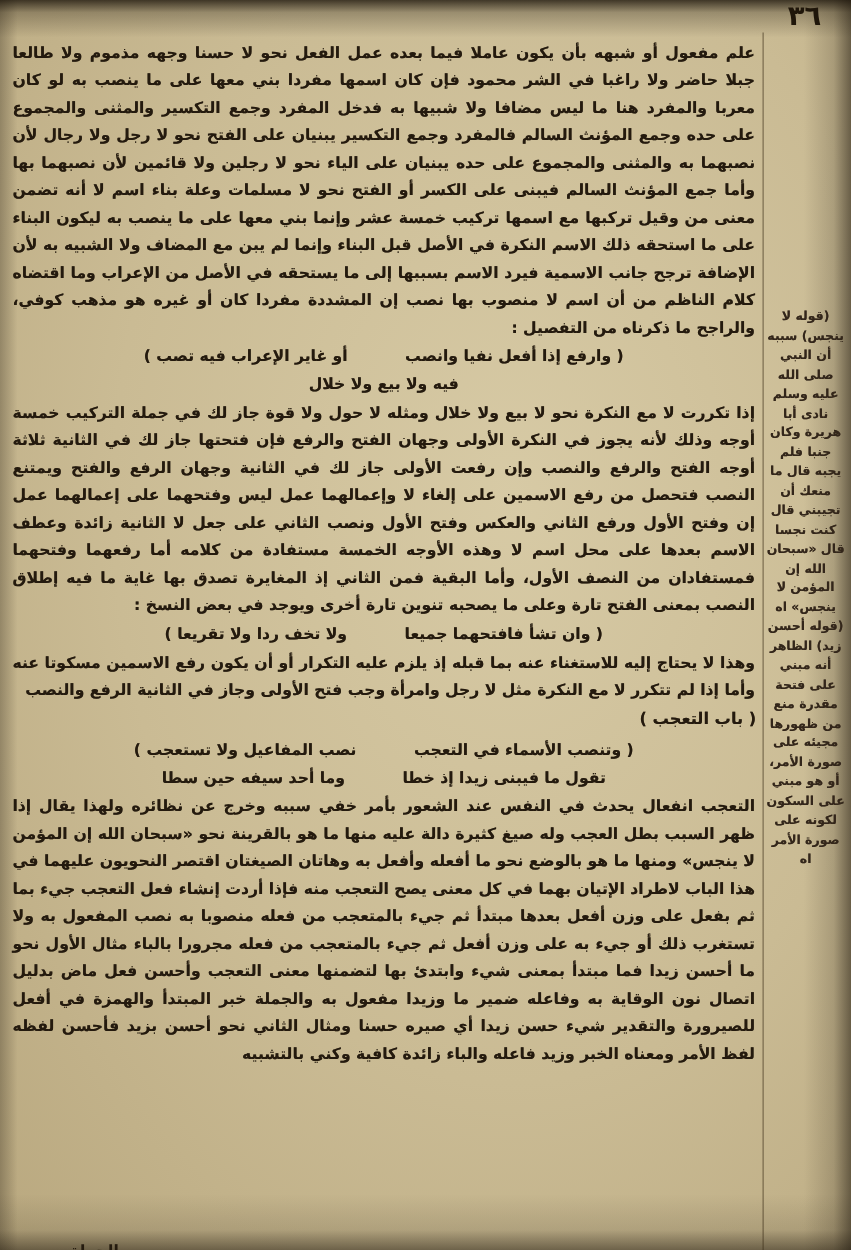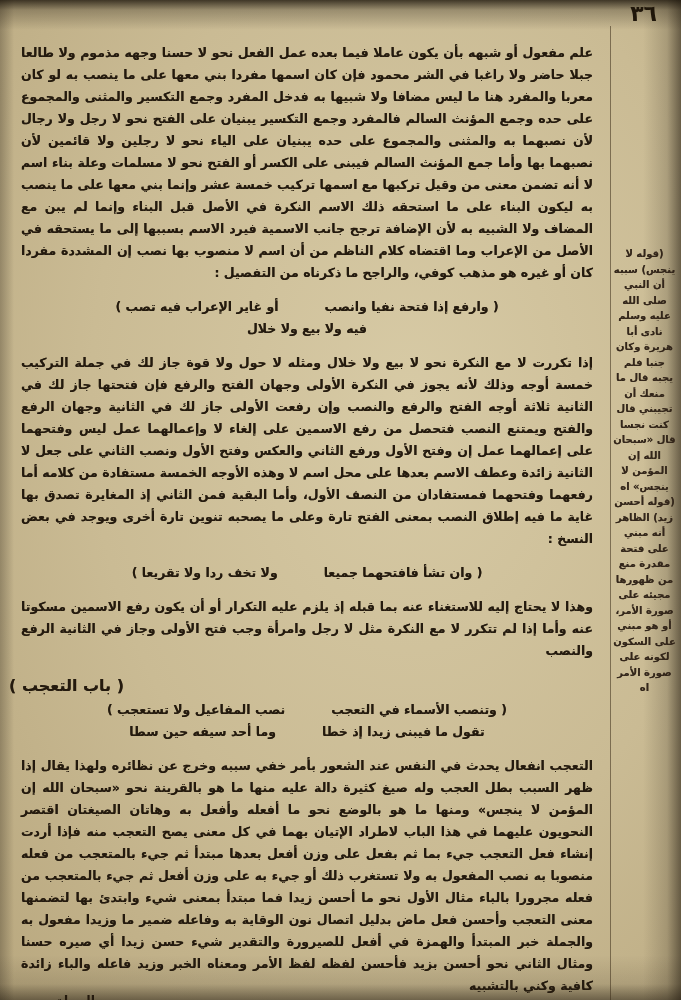--- a/index.html
+++ b/index.html
@@ -31,27 +31,27 @@
     font-size:10px; line-height:15.5px; font-weight:700;
     text-align:center; color:#33261a;
     text-shadow:0 0 0.4px rgba(51,38,26,0.6);
   }
   .main {
     position:absolute; top:30px; right:76px; left:9px;
     font-size:12.5px; line-height:22px; font-weight:700;
     text-align:justify;
     text-shadow:0 0 0.4px rgba(36,26,14,0.65);
   }
-  .para { margin:12px; }
+  .para { margin:1px; }
   .verse {
     display:flex; justify-content:center; gap:46px;
     line-height:22px; white-space:nowrap;
   }
   .heading {
-    text-align:left; font-size:16px; line-height:24px; margin:1px 0;
+    text-align:right; font-size:13px; line-height:24px; margin:1px 0;
   }
   .catchword {
     position:absolute; bottom:-8px; left:56px;
     font-size:12.5px; font-weight:700; color:#241a0e;
   }
 </style>
 </head>
 <body>
 
 <div class="page">
@@ -60,21 +60,21 @@
 
   <div class="rule-v"></div>
 
   <div class="margin-notes">(قوله لا ينجس) سببه أن النبي صلى الله عليه وسلم نادى أبا هريرة وكان جنبا فلم يجبه قال ما منعك أن تجيبني قال كنت نجسا قال «سبحان الله إن المؤمن لا ينجس» اه (قوله أحسن زيد) الظاهر أنه مبني على فتحة مقدرة منع من ظهورها مجيئه على صورة الأمر، أو هو مبني على السكون لكونه على صورة الأمر اه</div>
 
   <div class="main">
 
     <p class="para">علم مفعول أو شبهه بأن يكون عاملا فيما بعده عمل الفعل نحو لا حسنا وجهه مذموم ولا طالعا جبلا حاضر ولا راغبا في الشر محمود فإن كان اسمها مفردا بني معها على ما ينصب به لو كان معربا والمفرد هنا ما ليس مضافا ولا شبيها به فدخل المفرد وجمع التكسير والمثنى والمجموع على حده وجمع المؤنث السالم فالمفرد وجمع التكسير يبنيان على الفتح نحو لا رجل ولا رجال لأن نصبهما به والمثنى والمجموع على حده يبنيان على الياء نحو لا رجلين ولا قائمين لأن نصبهما بها وأما جمع المؤنث السالم فيبنى على الكسر أو الفتح نحو لا مسلمات وعلة بناء اسم لا أنه تضمن معنى من وقيل تركبها مع اسمها تركيب خمسة عشر وإنما بني معها على ما ينصب به ليكون البناء على ما استحقه ذلك الاسم النكرة في الأصل قبل البناء وإنما لم يبن مع المضاف ولا الشبيه به لأن الإضافة ترجح جانب الاسمية فيرد الاسم بسببها إلى ما يستحقه في الأصل من الإعراب وما اقتضاه كلام الناظم من أن اسم لا منصوب بها نصب إن المشددة مفردا كان أو غيره هو مذهب كوفي، والراجح ما ذكرناه من التفصيل :</p>
 
     <div class="verse">
-      <span>( وارفع إذا فتحة نفيا وانصب</span>
+      <span>( وارفع إذا أفعل نفيا وانصب</span>
       <span>أو غاير الإعراب فيه تصب )</span>
     </div>
     <div class="verse">
       <span>فيه ولا بيع ولا خلال</span>
     </div>
 
     <p class="para">إذا تكررت لا مع النكرة نحو لا بيع ولا خلال ومثله لا حول ولا قوة جاز لك في جملة التركيب خمسة أوجه وذلك لأنه يجوز في النكرة الأولى وجهان الفتح والرفع فإن فتحتها جاز لك في الثانية ثلاثة أوجه الفتح والرفع والنصب وإن رفعت الأولى جاز لك في الثانية وجهان الرفع والفتح ويمتنع النصب فتحصل من رفع الاسمين على إلغاء لا وإعمالهما عمل ليس وفتحهما على إعمالهما عمل إن وفتح الأول ورفع الثاني والعكس وفتح الأول ونصب الثاني على جعل لا الثانية زائدة وعطف الاسم بعدها على محل اسم لا وهذه الأوجه الخمسة مستفادة من كلامه أما رفعهما وفتحهما فمستفادان من النصف الأول، وأما البقية فمن الثاني إذ المغايرة تصدق بها غاية ما فيه إطلاق النصب بمعنى الفتح تارة وعلى ما يصحبه تنوين تارة أخرى ويوجد في بعض النسخ :</p>
 
     <div class="verse">
       <span>( وان تشأ فافتحهما جميعا</span>

